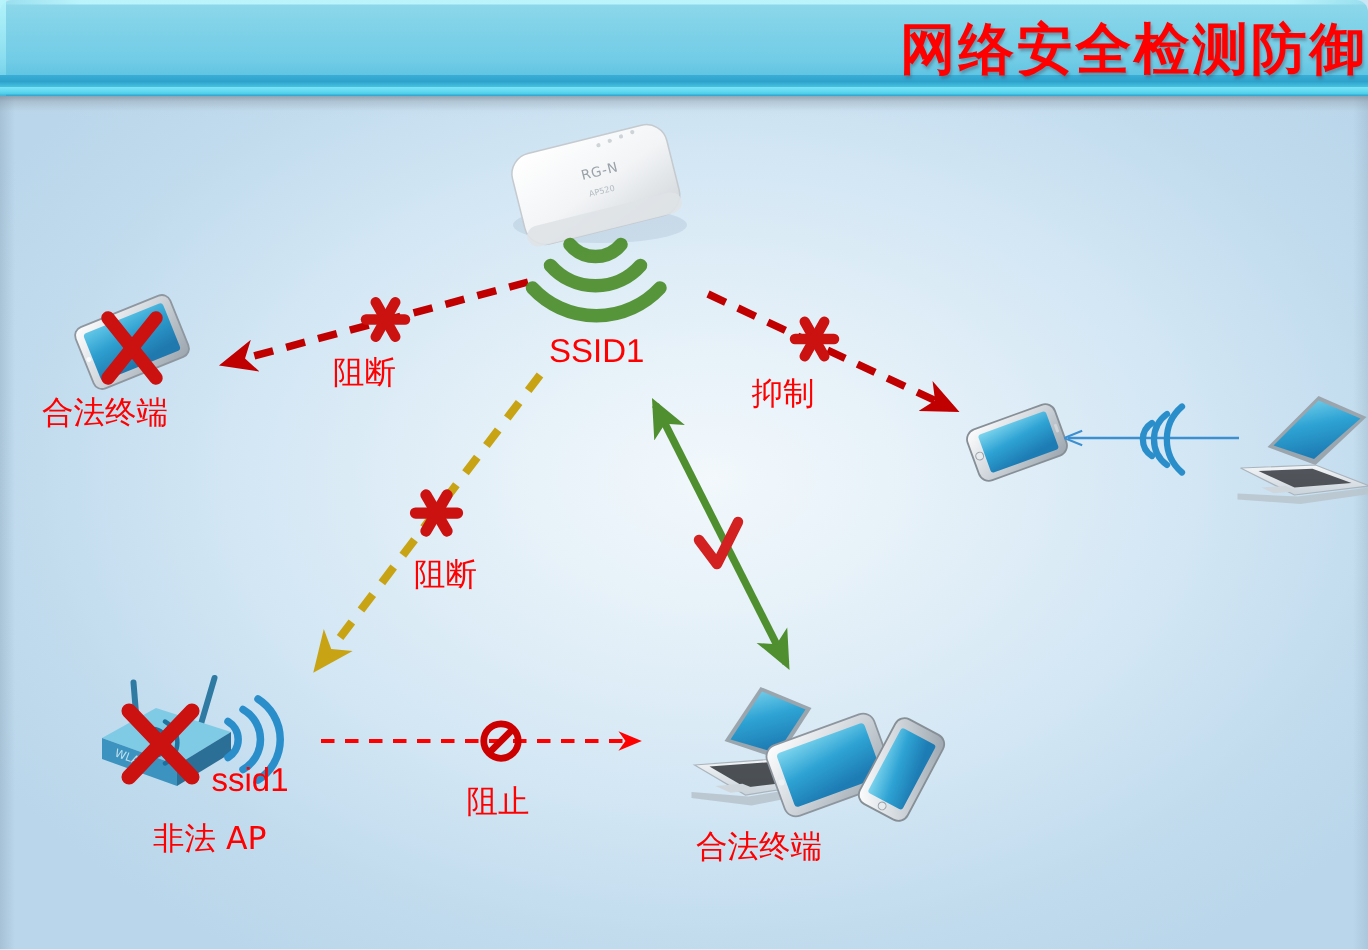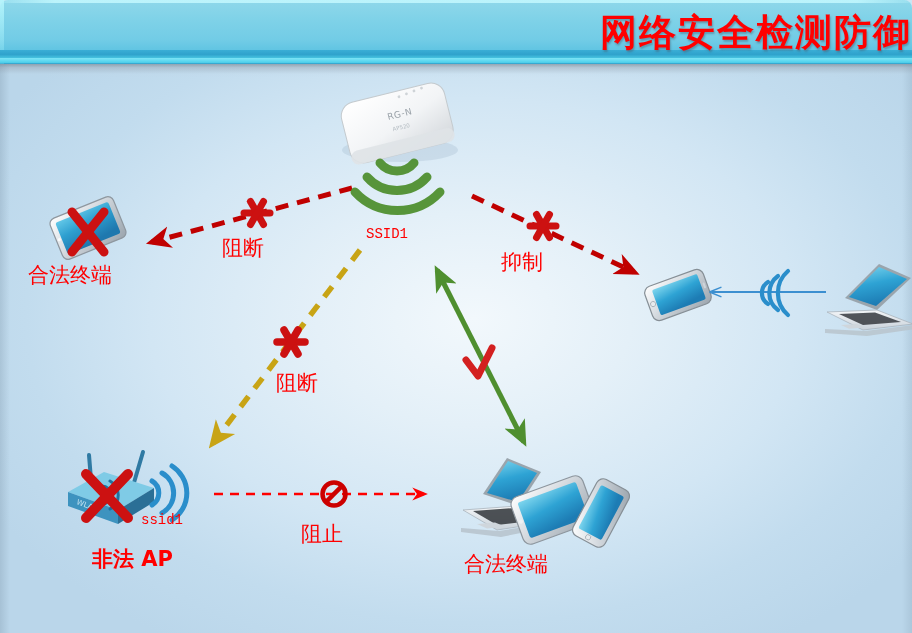--- a/index.html
+++ b/index.html
@@ -102,22 +102,22 @@
   
   .lbl {
     position: absolute;
     color: #ff0000;
     font-size: 21px;
     line-height: 24px;
     white-space: nowrap;
     font-family: "DejaVu Sans", "Liberation Sans", sans-serif;
   }
   .lbl.ssid {
-    font-size: 14px;
-    font-family: Liberation Mono, monospace;
+    font-size: 22px;
+    font-family: Liberation Sans, sans-serif;
   }
 
   
   svg.layer {
     position: absolute;
     left: 0; top: 0;
     width: 912px; height: 633px;
     overflow: visible;
   }
 </style>
@@ -354,25 +354,25 @@
     </g>
   </svg>
 
   <div class="lbl ssid" style="left:366px; top:222px;">SSID1</div>
 
   <div class="lbl" style="left:28px; top:263px;">合法终端</div>
 
 
   <div class="lbl ssid" style="left:141px; top:508px;">ssid1</div>
 
-  <div class="lbl" style="left:92px; top:547px;font-weight:bold;">非法 AP</div>
+  <div class="lbl" style="left:102px; top:547px;">非法 AP</div>
 
   <div class="lbl" style="left:464px; top:552px;">合法终端</div>
 
   <div class="lbl" style="left:222px; top:236px;">阻断</div>
 
   <div class="lbl" style="left:501px; top:250px;">抑制</div>
 
   <div class="lbl" style="left:276px; top:371px;">阻断</div>
 
-  <div class="lbl" style="left:301px; top:522px;">阻止</div>
+  <div class="lbl" style="left:311px; top:522px;">阻止</div>
 
 </div>
 
 </body></html>

